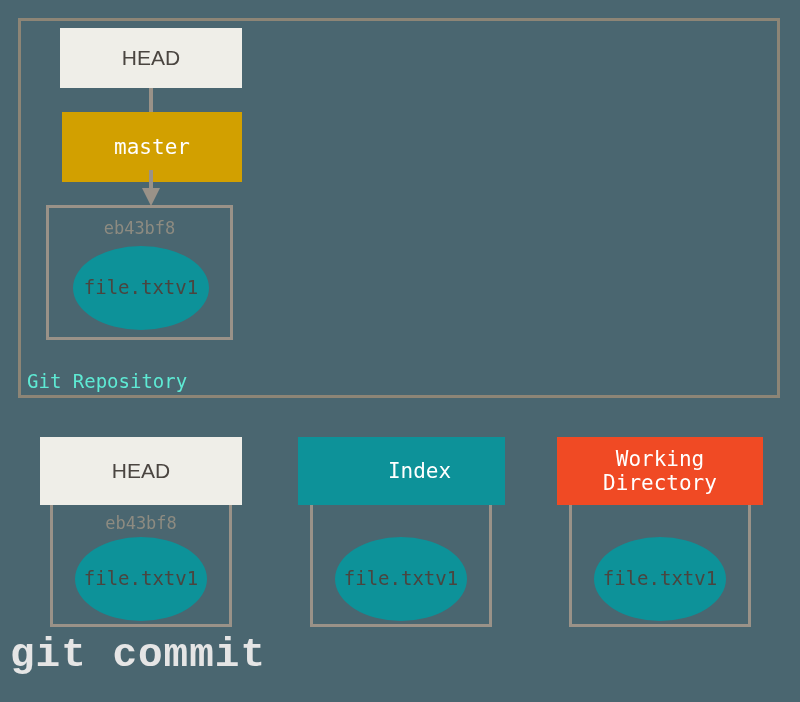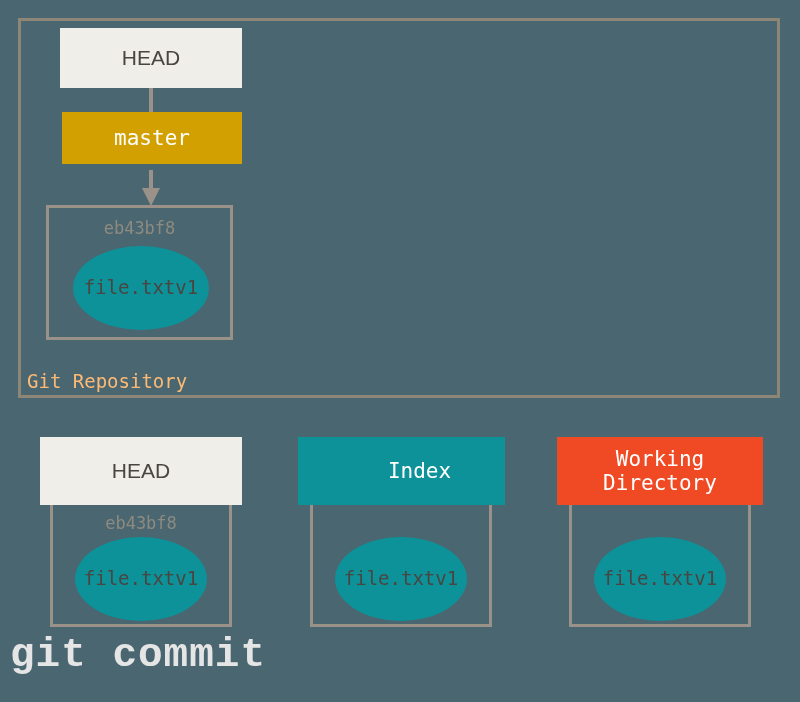--- a/index.html
+++ b/index.html
@@ -32,21 +32,21 @@
     height: 380px;
     border: 3px solid #8d8576;
     box-sizing: border-box;
   }
   .repo-label {
     position: absolute;
     left: 27px;
     top: 370px;
     font-family: "DejaVu Sans Mono", monospace;
     font-size: 19px;
-    color: #fdba74;
+    color: #5eead4;
     letter-spacing: 0px;
     white-space: nowrap;
   }
 
   
   .box {
     position: absolute;
     box-sizing: border-box;
     display: flex;
     align-items: center;
@@ -63,21 +63,21 @@
     background: #efeee8;
     color: #4a4540;
     font-family: "Liberation Sans", sans-serif;
     font-size: 21px;
   }
 
   .master-box {
     left: 62px;
     top: 112px;
     width: 180px;
-    height: 52px;
+    height: 70px;
     background: #d2a000;
     color: #ffffff;
     font-family: "DejaVu Sans Mono", monospace;
     font-size: 21px;
   }
 
   
   .conn {
     position: absolute;
     background: #9a9288;

